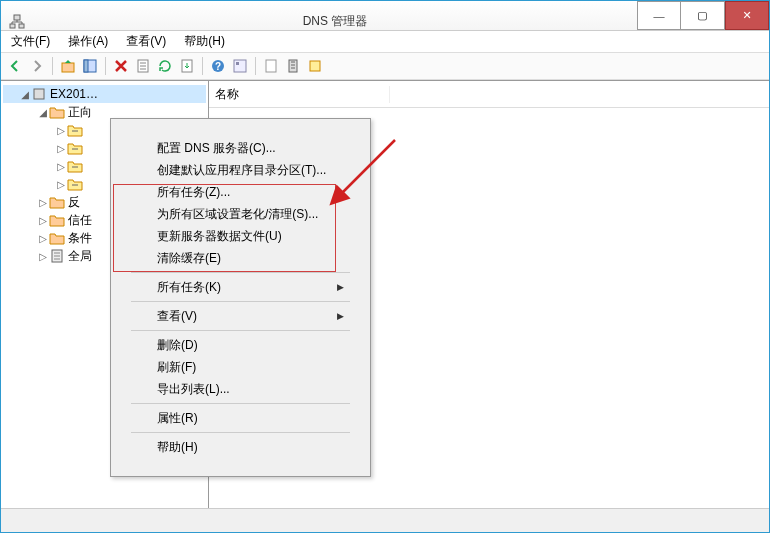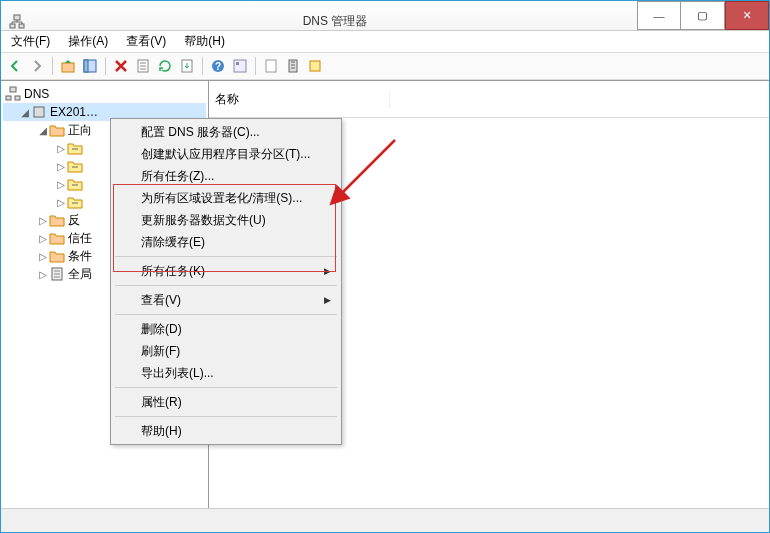--- a/index.html
+++ b/index.html
@@ -15,32 +15,32 @@
 .win-btn.close { background: #c75050; color: #fff; border: 1px solid #a03030; }
 .menubar { height: 22px; display: flex; align-items: flex-end; padding: 0 6px; gap: 10px; border-bottom: 1px solid #ddd; }
 .menu-item { font-size: 12px; padding: 2px 4px; cursor: default; }
 .toolbar { height: 27px; display: flex; align-items: center; padding: 0 4px; gap: 2px; border-bottom: 1px solid #ddd; background: #fafafa; }
 .tool-sep { width: 1px; height: 18px; background: #ccc; margin: 0 3px; }
 .tool-btn { width: 20px; height: 20px; display: flex; align-items: center; justify-content: center; border-radius: 2px; }
 .tool-btn svg { width: 16px; height: 16px; }
 .content { flex: 1; display: flex; border-top: 1px solid #999; }
 .tree-pane { width: 208px; border-right: 1px solid #999; padding: 4px 2px; position: relative; }
 .right-pane { flex: 1; display: flex; flex-direction: column; }
-.col-header { height: 37px; border-bottom: 1px solid #ddd; display: flex; align-items: center; padding: 0 6px; background: #fff; font-size: 12px; }
+.col-header { height: 27px; border-bottom: 1px solid #ddd; display: flex; align-items: center; padding: 0 6px; background: #fff; font-size: 12px; }
 .col-header span { border-right: 1px solid #eee; padding-right: 150px; }
 .right-body { flex: 1; background: #fff; }
 .tree-node { display: flex; align-items: center; height: 18px; font-size: 12px; cursor: default; white-space: nowrap; overflow: hidden; }
 .tree-node.selected { background: #cde8ff; }
 .expander { width: 12px; text-align: center; color: #666; font-size: 10px; }
 .tree-icon { width: 16px; height: 16px; margin-right: 3px; }
 .indent0 { padding-left: 2px; }
 .indent1 { padding-left: 16px; }
 .indent2 { padding-left: 34px; }
 .indent3 { padding-left: 52px; }
-.context-menu { position: absolute; left: 110px; top: 118px; width: 232px; background: #f0f0f0; border: 1px solid #999; box-shadow: 2px 2px 4px rgba(0,0,0,0.2); padding: 2px; z-index: 10; }
+.context-menu { position: absolute; left: 110px; top: 118px; width: 261px; background: #f0f0f0; border: 1px solid #999; box-shadow: 2px 2px 4px rgba(0,0,0,0.2); padding: 18px; z-index: 10; }
 .ctx-item { height: 22px; display: flex; align-items: center; padding: 0 24px 0 28px; font-size: 12px; position: relative; cursor: default; }
 .ctx-sep { height: 1px; background: #ccc; margin: 3px 2px; }
 .ctx-arrow { position: absolute; right: 8px; font-size: 9px; color: #333; }
 .highlight-box { position: absolute; left: 113px; top: 184px; width: 223px; height: 88px; border: 1px solid #d04040; z-index: 11; pointer-events: none; }
 .arrow-svg { position: absolute; left: 325px; top: 130px; z-index: 12; pointer-events: none; }
 .statusbar { height: 24px; background: #f0f0f0; border-top: 1px solid #ccc; }
 </style>
 </head>
 <body>
 
@@ -143,28 +143,20 @@
       </div>
     <div class="tool-btn">
         <svg viewBox="0 0 16 16">
           <rect x="3" y="3" width="10" height="10" fill="#fe9" stroke="#c80"></rect>
         </svg>
       </div>
   </div>
 
   <div class="content">
     <div class="tree-pane">
-      <div class="tree-node indent0">
-        <svg class="tree-icon" viewBox="0 0 16 16">
-            <rect x="5" y="1" width="6" height="5" fill="#ddd" stroke="#666"></rect>
-            <rect x="1" y="10" width="5" height="4" fill="#ddd" stroke="#666"></rect>
-            <rect x="10" y="10" width="5" height="4" fill="#ddd" stroke="#666"></rect>
-          </svg>
-        <span>DNS</span>
-      </div>
       <div class="tree-node indent1 selected">
         <span class="expander">◢</span>
         <svg class="tree-icon" viewBox="0 0 16 16">
             <rect x="3" y="3" width="10" height="10" fill="#ddd" stroke="#666"></rect>
           </svg>
         <span>EX201…</span>
       </div>
       <div class="tree-node indent2">
         <span class="expander">◢</span>
         <svg class="tree-icon" viewBox="0 0 16 16">

